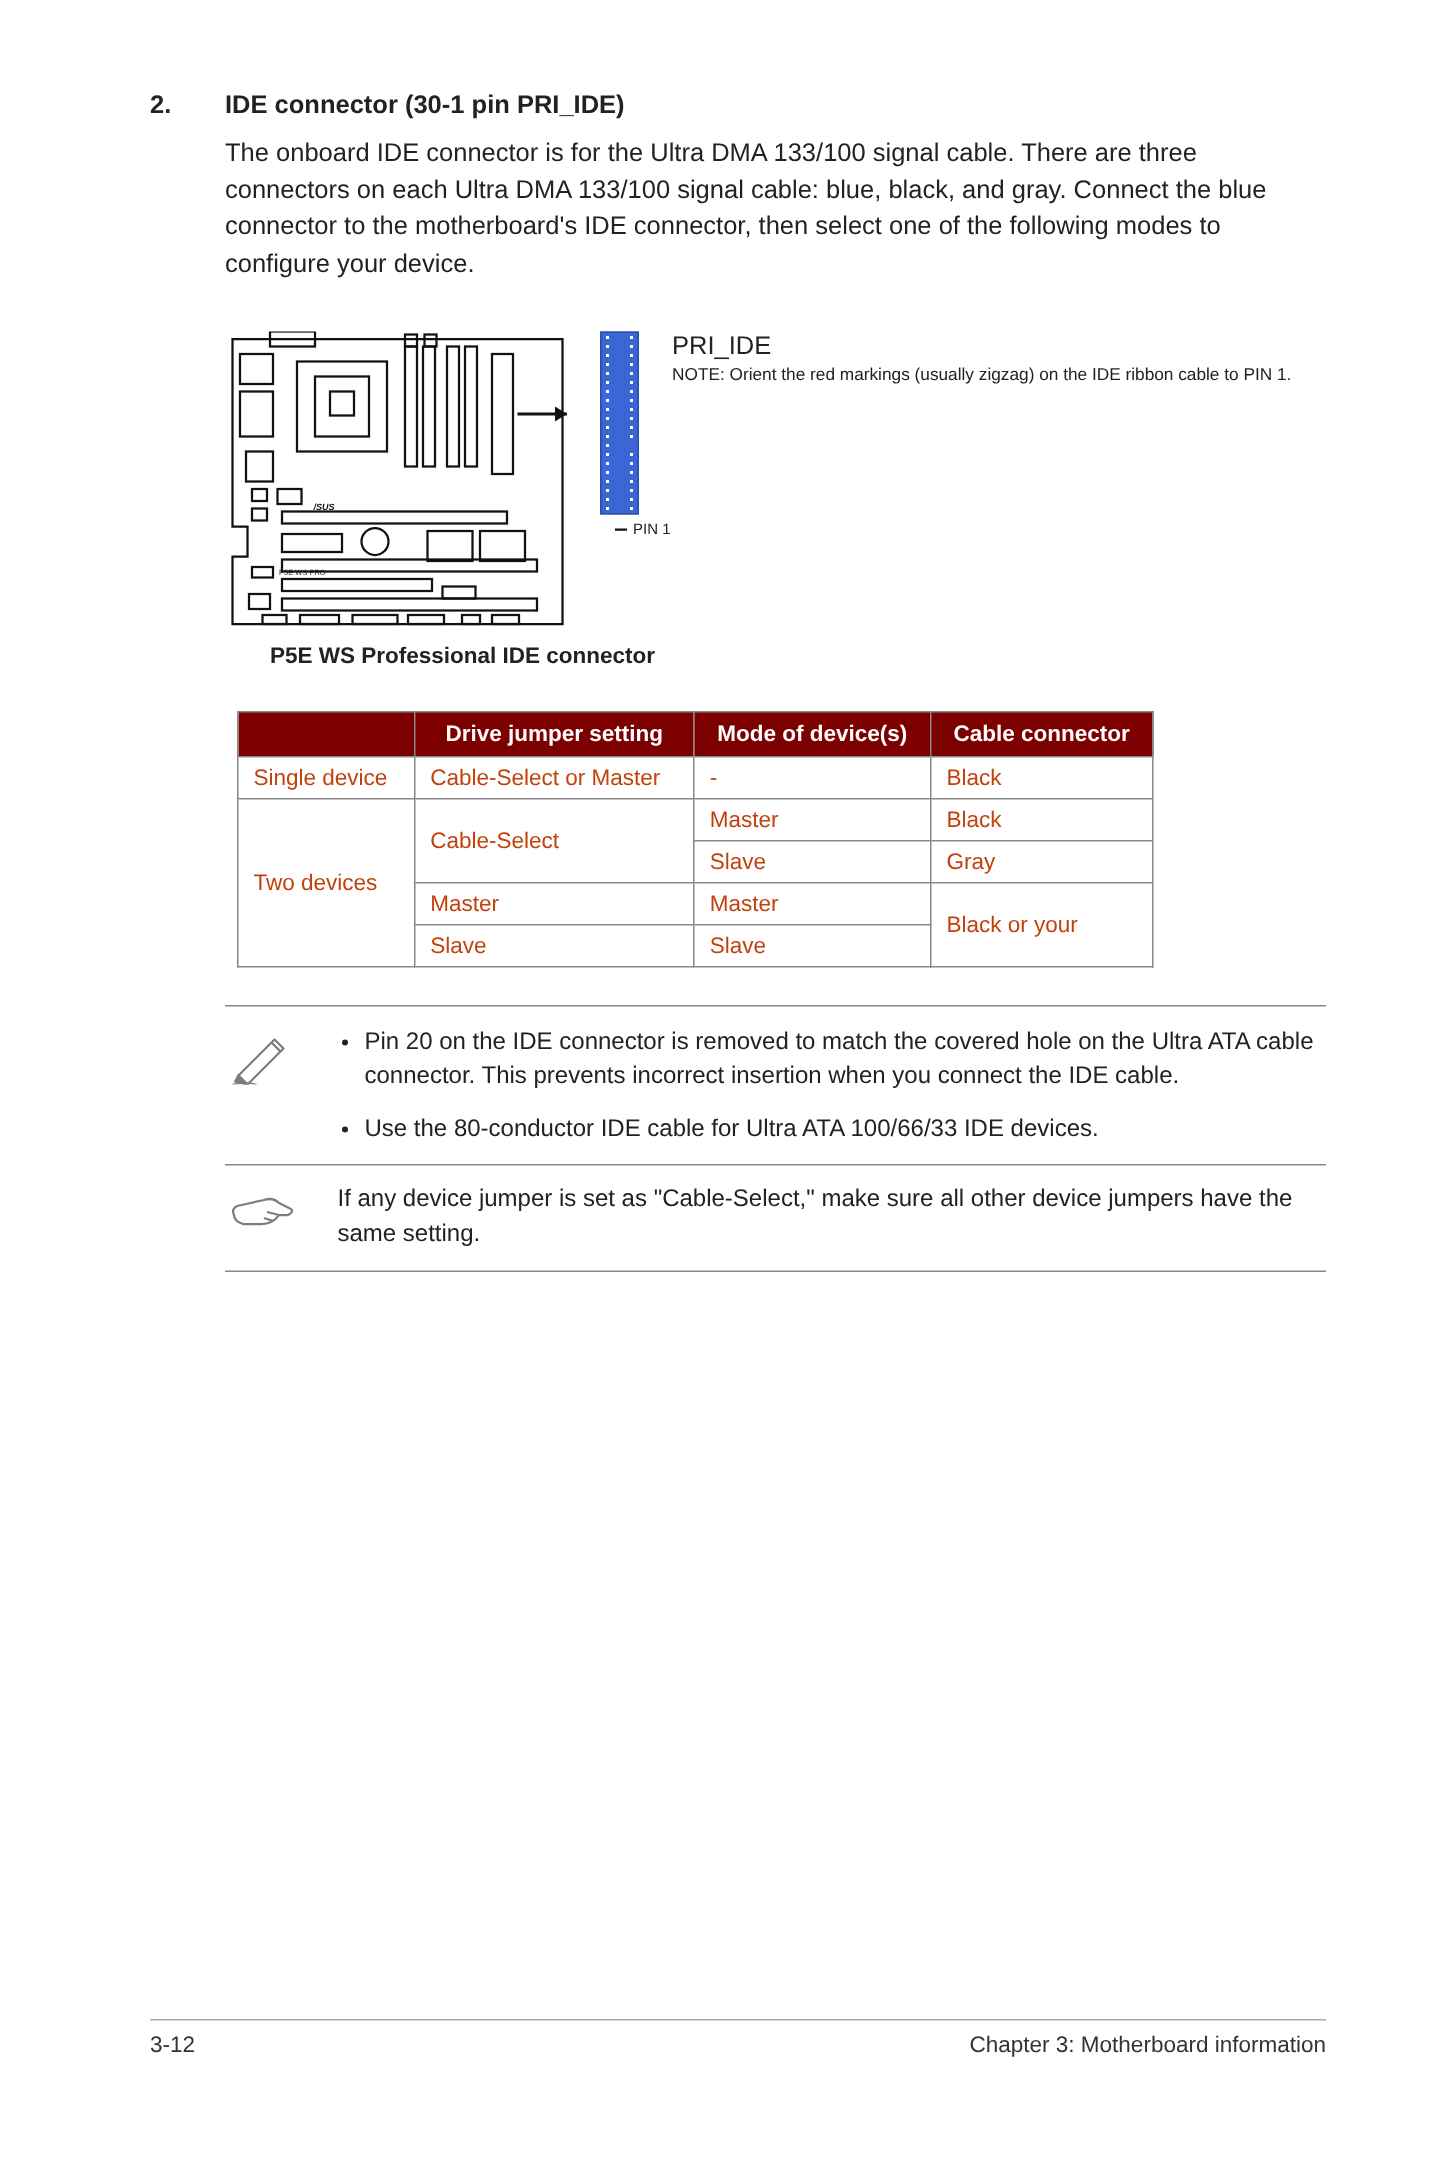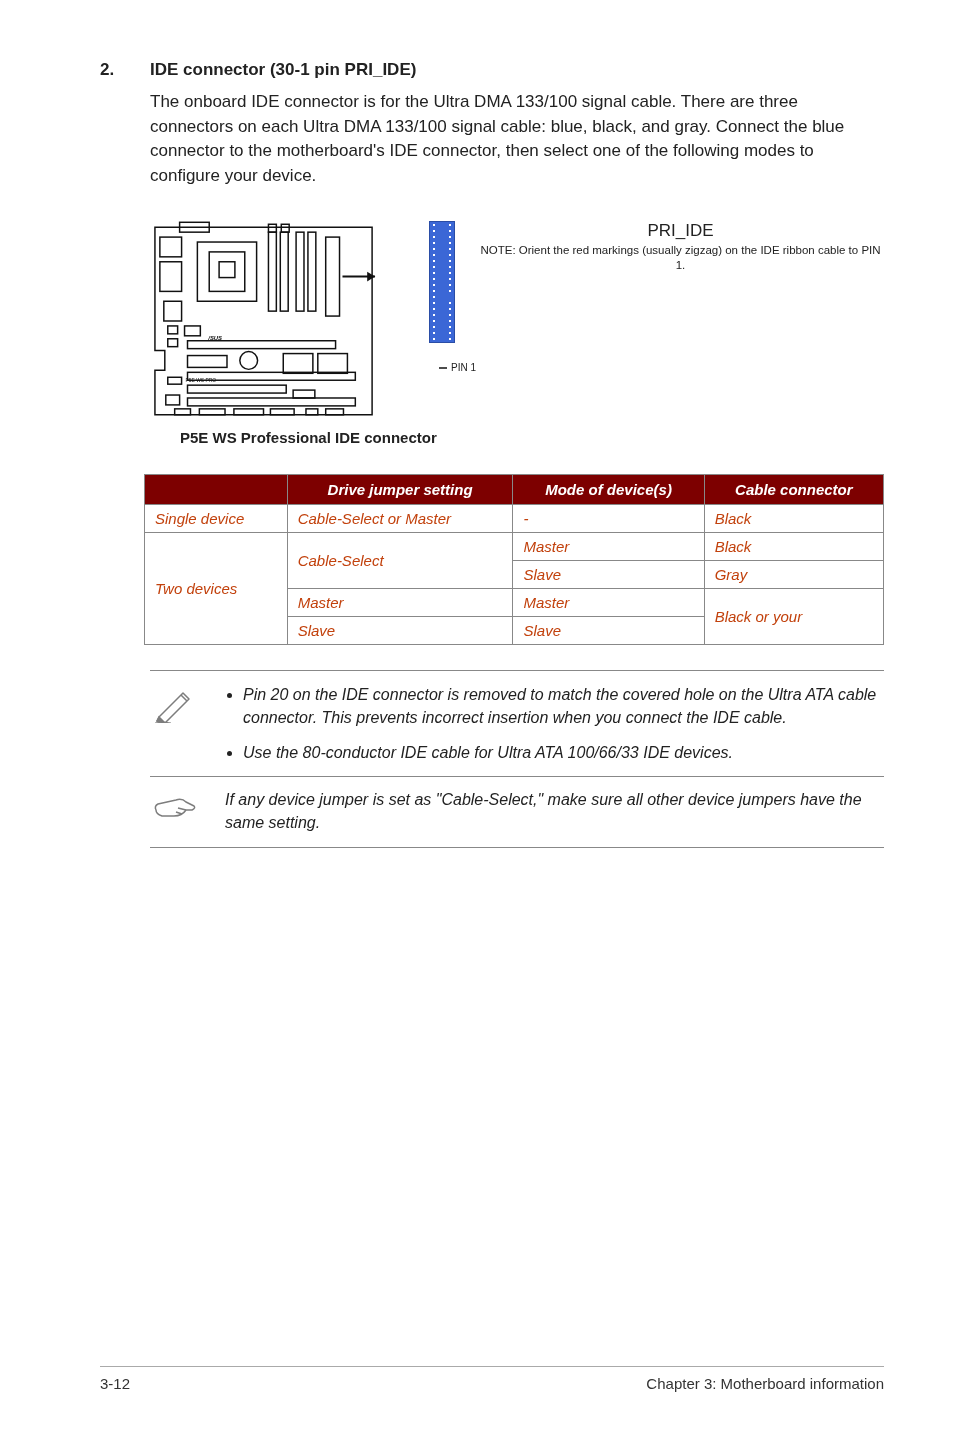--- a/index.html
+++ b/index.html
@@ -29,24 +29,23 @@
   }
   .body-text {
     margin-left: 50px;
     font-size: 17px;
     line-height: 1.45;
     margin-bottom: 32px;
   }
   .diagram-block {
     margin-left: 50px;
     display: flex;
-    gap: 52px;
+    gap: 20px;
     align-items: flex-start;
     margin-bottom: 8px;
-    text-align: center;
   }
   .mb-diagram {
     background: #fff;
   }
   .connector-pins {
     width: 24px;
     display: flex;
     flex-direction: column;
     border: 1.5px solid #2a4da6;
     background: #3b67d6;
@@ -87,26 +86,25 @@
     align-items: flex-end;
     gap: 6px;
   }
   .caption {
     margin-left: 80px;
     font-weight: bold;
     font-size: 15px;
     margin-bottom: 28px;
   }
   table.jumper {
-    margin-left: 44px;
+    margin-left: 58px;
     border-collapse: collapse;
-    width: 740px;
+    width: 611px;
     font-size: 15px;
     margin-bottom: 25px;
-    font-style: italic;
   }
   table.jumper th {
     background: #7d0000;
     color: #fff;
     font-weight: bold;
     padding: 6px 10px;
     border: 1px solid #888;
     text-align: center;
     vertical-align: middle;
     font-size: 15px;
@@ -121,21 +119,20 @@
     color: #c2410c;
   }
   .note-block {
     display: flex;
     gap: 25px;
     margin-left: 50px;
     border-top: 1px solid #888;
     border-bottom: 1px solid #888;
     padding: 12px 0;
     margin-bottom: 6px;
-    font-style: italic;
   }
   .note-block + .note-block {
     border-top: none;
     margin-top: -7px;
   }
   .note-icon {
     width: 50px;
     flex-shrink: 0;
     display: flex;
     align-items: flex-start;
@@ -153,21 +150,21 @@
     list-style: disc;
   }
   .note-content ul li {
     margin-bottom: 12px;
   }
   .note-content ul li:last-child {
     margin-bottom: 0;
   }
   .footer {
     position: absolute;
-    bottom: 46px;
+    bottom: 66px;
     left: 100px;
     right: 70px;
     border-top: 1px solid #aaa;
     display: flex;
     justify-content: space-between;
     font-size: 15px;
     padding-top: 8px;
     color: #333;
   }
 </style>

